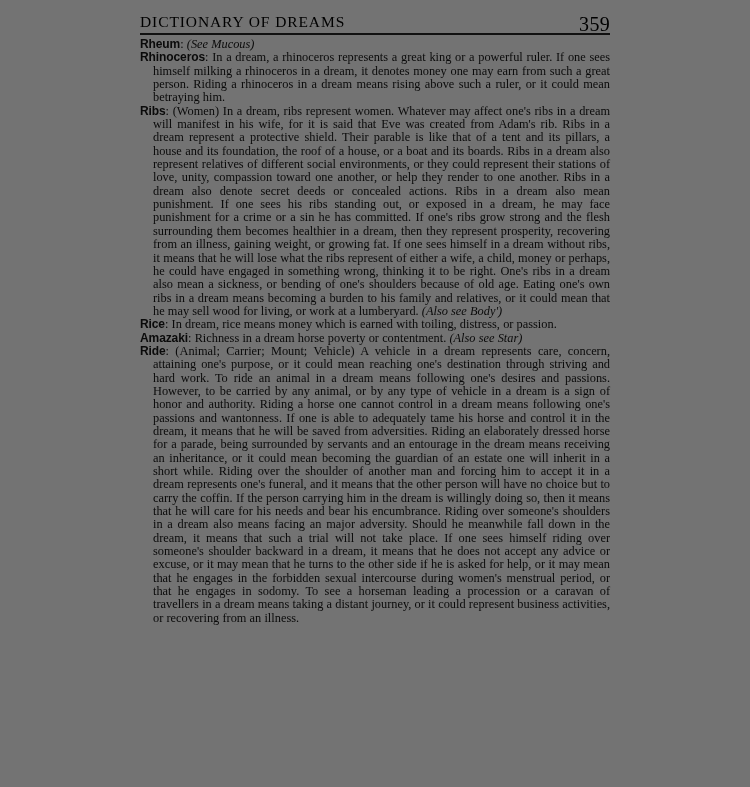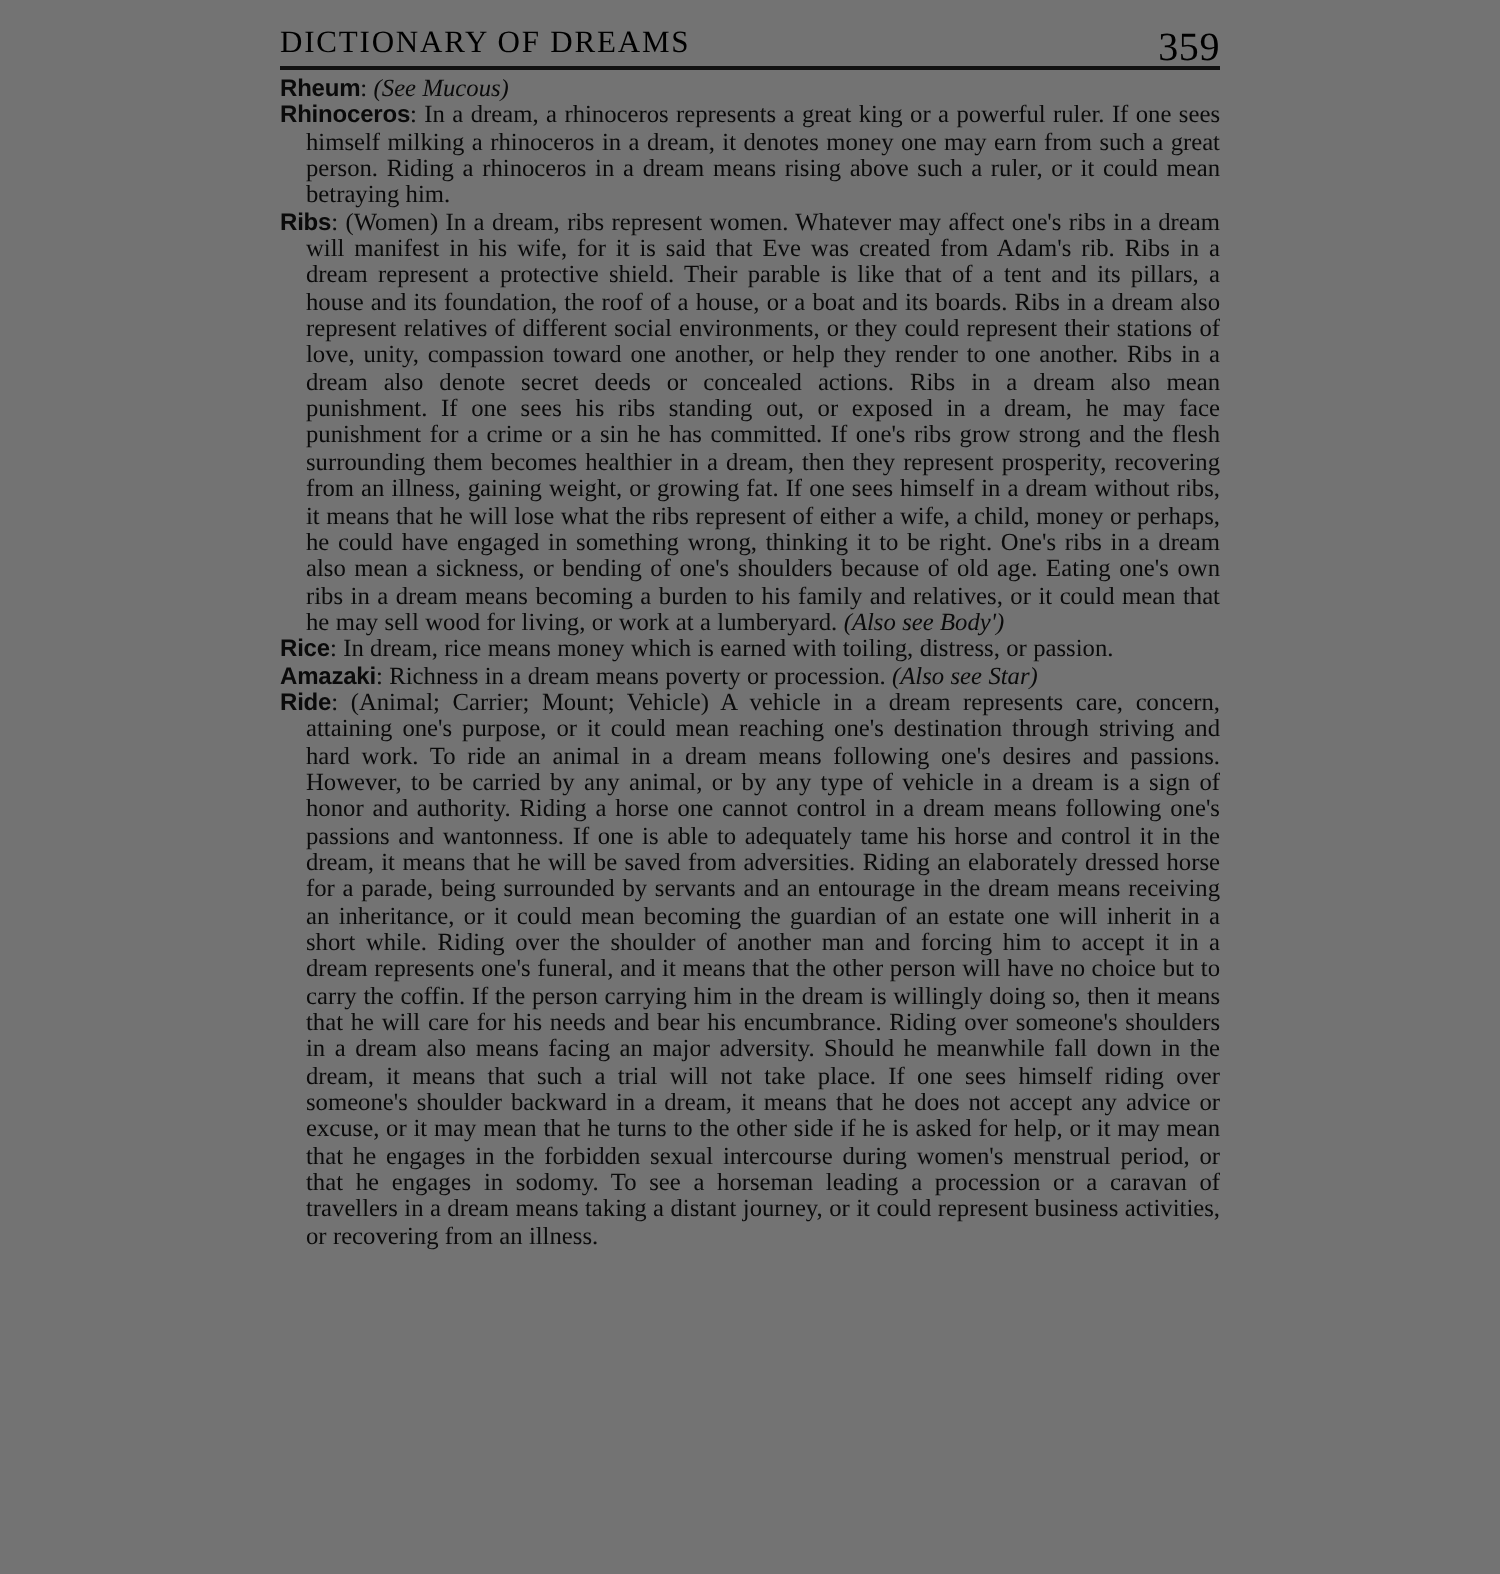--- a/index.html
+++ b/index.html
@@ -104,17 +104,17 @@
     <span class="running-head-title">DICTIONARY OF DREAMS</span>
     <span class="running-head-folio">359</span>
   </div>
   <div class="head-rule"></div>
 
   <div class="column">
       <p class="entry tight"><span class="headword">Rheum</span><span>: </span><span class="ref">(See Mucous)</span></p>
       <p class="entry"><span class="headword">Rhinoceros</span><span>: </span><span>In a dream, a rhinoceros represents a great king or a powerful ruler. If one sees himself milking a rhinoceros in a dream, it denotes money one may earn from such a great person. Riding a rhinoceros in a dream means rising above such a ruler, or it could mean betraying him.</span></p>
       <p class="entry"><span class="headword">Ribs</span><span>: </span><span>(Women) In a dream, ribs represent women. Whatever may affect one's ribs in a dream will manifest in his wife, for it is said that Eve was created from Adam's rib. Ribs in a dream represent a protective shield. Their parable is like that of a tent and its pillars, a house and its foundation, the roof of a house, or a boat and its boards. Ribs in a dream also represent relatives of different social environments, or they could represent their stations of love, unity, compassion toward one another, or help they render to one another. Ribs in a dream also denote secret deeds or concealed actions. Ribs in a dream also mean punishment. If one sees his ribs standing out, or exposed in a dream, he may face punishment for a crime or a sin he has committed. If one's ribs grow strong and the flesh surrounding them becomes healthier in a dream, then they represent prosperity, recovering from an illness, gaining weight, or growing fat. If one sees himself in a dream without ribs, it means that he will lose what the ribs represent of either a wife, a child, money or perhaps, he could have engaged in something wrong, thinking it to be right. One's ribs in a dream also mean a sickness, or bending of one's shoulders because of old age. Eating one's own ribs in a dream means becoming a burden to his family and relatives, or it could mean that he may sell wood for living, or work at a lumberyard. </span><span class="ref">(Also see Body')</span></p>
       <p class="entry"><span class="headword">Rice</span><span>: </span><span>In dream, rice means money which is earned with toiling, distress, or passion.</span></p>
-      <p class="entry tight"><span class="headword">Amazaki</span><span>: </span><span>Richness in a dream means poverty or procession. </span><span class="ref">(Also see Star)</span></p>
+      <p class="entry tight"><span class="headword">Amazaki</span><span>: </span><span>Richness in a dream horse poverty or contentment. </span><span class="ref">(Also see Star)</span></p>
       <p class="entry"><span class="headword">Ride</span><span>: </span><span>(Animal; Carrier; Mount; Vehicle) A vehicle in a dream represents care, concern, attaining one's purpose, or it could mean reaching one's destination through striving and hard work. To ride an animal in a dream means following one's desires and passions. However, to be carried by any animal, or by any type of vehicle in a dream is a sign of honor and authority. Riding a horse one cannot control in a dream means following one's passions and wantonness. If one is able to adequately tame his horse and control it in the dream, it means that he will be saved from adversities. Riding an elaborately dressed horse for a parade, being surrounded by servants and an entourage in the dream means receiving an inheritance, or it could mean becoming the guardian of an estate one will inherit in a short while. Riding over the shoulder of another man and forcing him to accept it in a dream represents one's funeral, and it means that the other person will have no choice but to carry the coffin. If the person carrying him in the dream is willingly doing so, then it means that he will care for his needs and bear his encumbrance. Riding over someone's shoulders in a dream also means facing an major adversity. Should he meanwhile fall down in the dream, it means that such a trial will not take place. If one sees himself riding over someone's shoulder backward in a dream, it means that he does not accept any advice or excuse, or it may mean that he turns to the other side if he is asked for help, or it may mean that he engages in the forbidden sexual intercourse during women's menstrual period, or that he engages in sodomy. To see a horseman leading a procession or a caravan of travellers in a dream means taking a distant journey, or it could represent business activities, or recovering from an illness.</span></p>
     </div>
 
 </div>
 
 </body></html>

